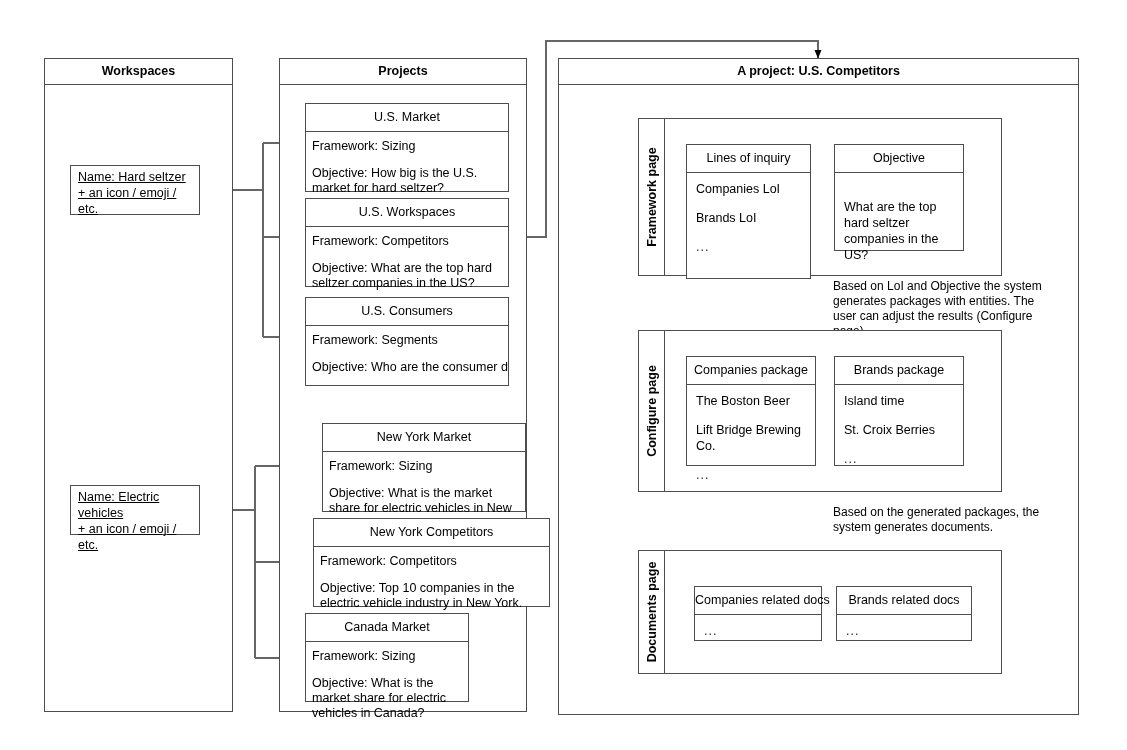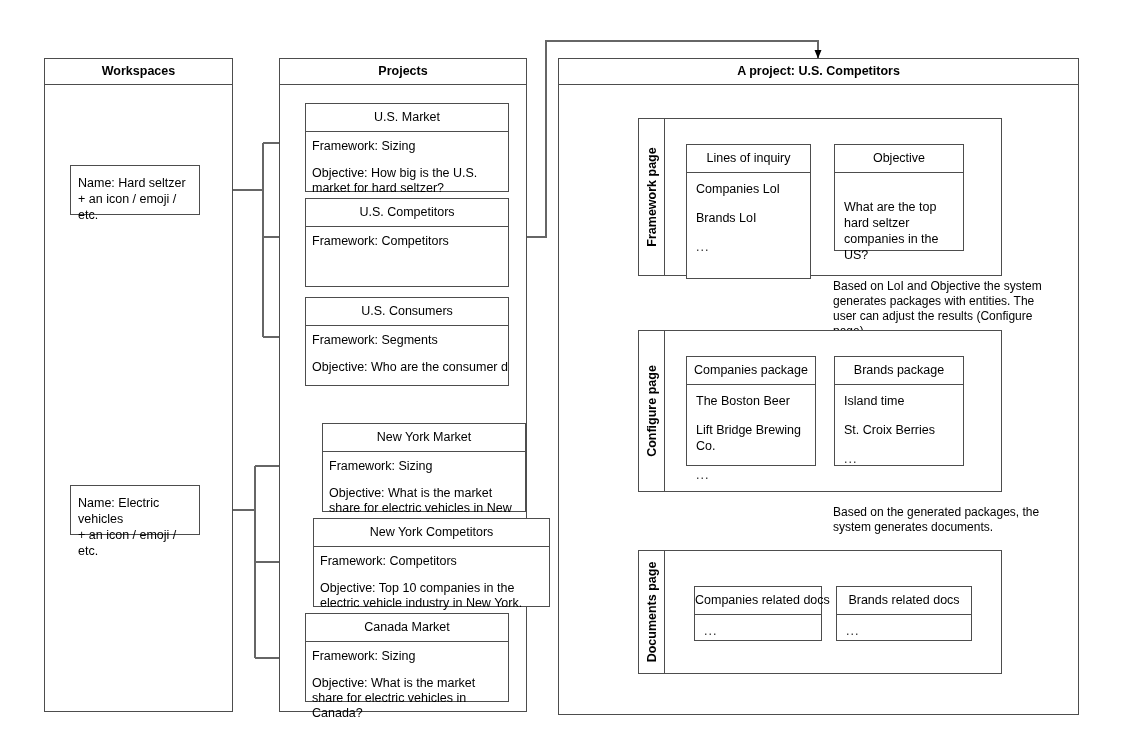--- a/index.html
+++ b/index.html
@@ -71,23 +71,24 @@
     overflow: hidden;
   }
   .card-body .line + .line {
     margin-top: 12px;
   }
   .wsbox {
     position: absolute;
     box-sizing: border-box;
     border: 1px solid #4d4d4d;
     background: #ffffff;
-    padding: 9px 7px;
+    padding: 3px 7px;
     font-size: 12.5px;
     line-height: 16px;
+    text-decoration: underline;
   }
   .page-group {
     position: absolute;
     box-sizing: border-box;
     border: 1px solid #4d4d4d;
     background: #ffffff;
   }
   .page-label {
     position: absolute;
     box-sizing: border-box;
@@ -208,23 +209,24 @@
 
   <div class="card" style="left:305px; top:103px; width:204px; height:89px;">
     <div class="card-head">U.S. Market</div>
     <div class="card-body">
       <div class="line">Framework: Sizing</div>
       <div class="line">Objective: How big is the U.S. market for hard seltzer?</div>
     </div>
   </div>
 
   <div class="card" style="left:305px; top:198px; width:204px; height:89px;">
-    <div class="card-head">U.S. Competitors</div>
+    <div class="card-head">U.S. Workspaces</div>
     <div class="card-body">
       <div class="line">Framework: Competitors</div>
+      <div class="line">Objective: What are the top hard seltzer companies in the US?</div>
     </div>
   </div>
 
   <div class="card" style="left:305px; top:297px; width:204px; height:89px;">
     <div class="card-head">U.S. Consumers</div>
     <div class="card-body">
       <div class="line">Framework: Segments</div>
       <div class="line" style="white-space:nowrap;">Objective: Who are the consumer demographic of Hard Seltzer in the US?</div>
     </div>
   </div>
@@ -238,21 +240,21 @@
   </div>
 
   <div class="card" style="left:313px; top:518px; width:237px; height:89px;">
     <div class="card-head">New York Competitors</div>
     <div class="card-body">
       <div class="line">Framework: Competitors</div>
       <div class="line">Objective: Top 10 companies in the electric vehicle industry in New York.</div>
     </div>
   </div>
 
-  <div class="card" style="left:305px; top:613px; width:204px; height:89px;">
+  <div class="card" style="left:305px; top:613px; width:164px; height:89px;">
     <div class="card-head">Canada Market</div>
     <div class="card-body">
       <div class="line">Framework: Sizing</div>
       <div class="line">Objective: What is the market share for electric vehicles in Canada?</div>
     </div>
   </div>
 
   <div class="box container" style="left:558px; top:58px; width:521px; height:657px;">
     <div class="col-title">A project: U.S. Competitors</div>
   </div>

